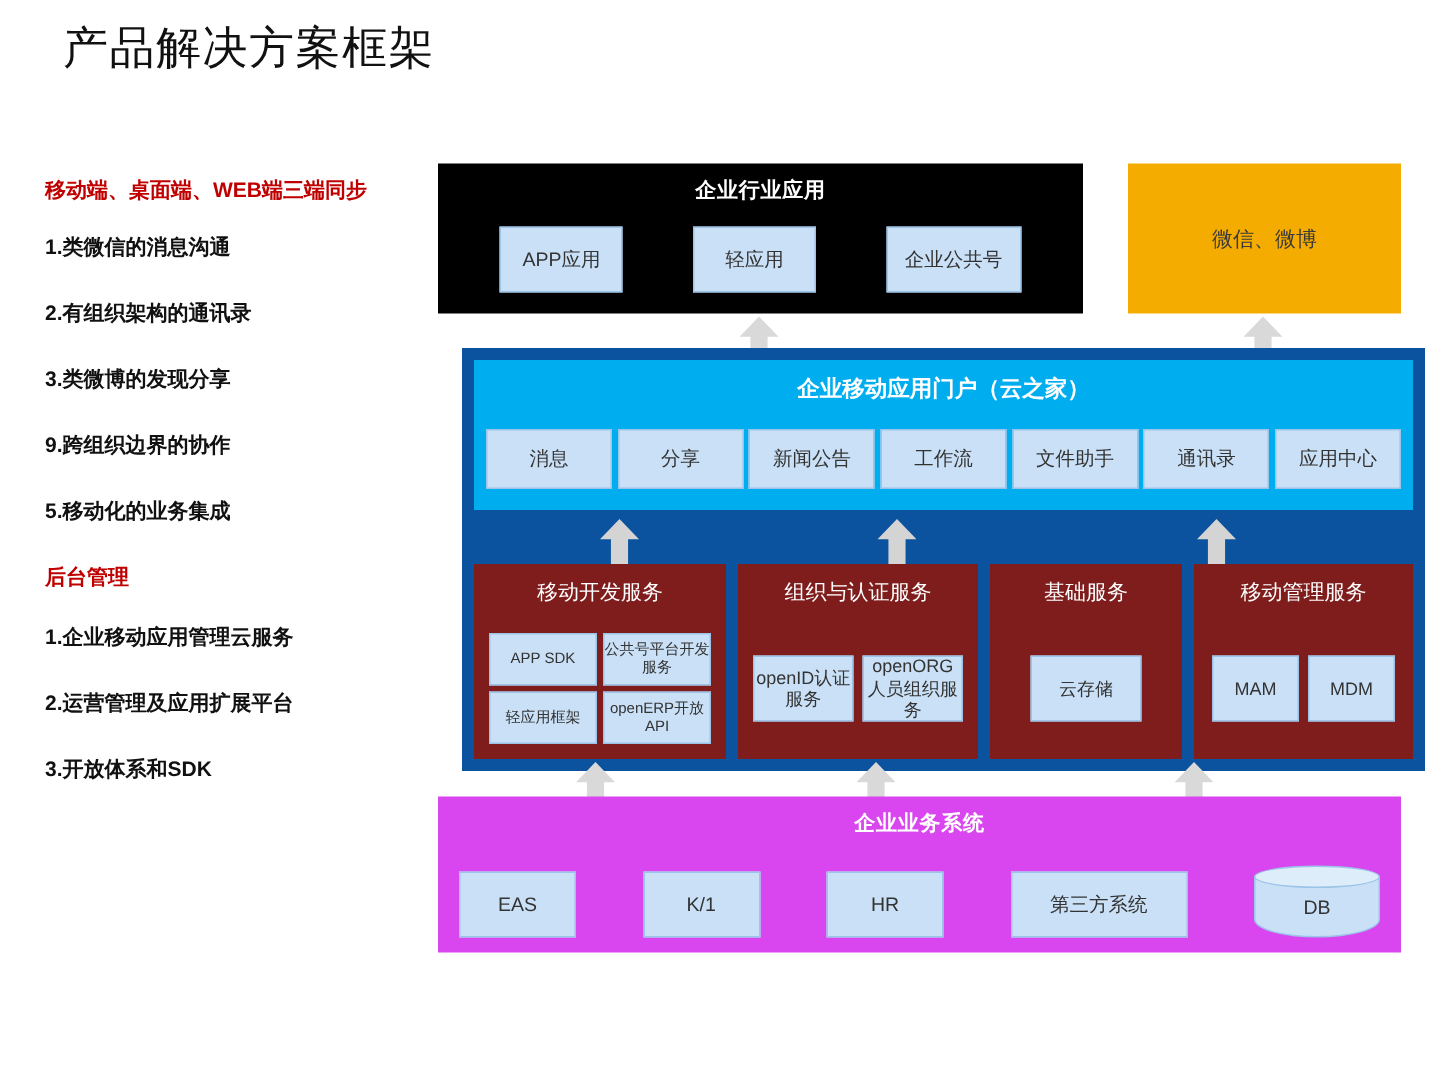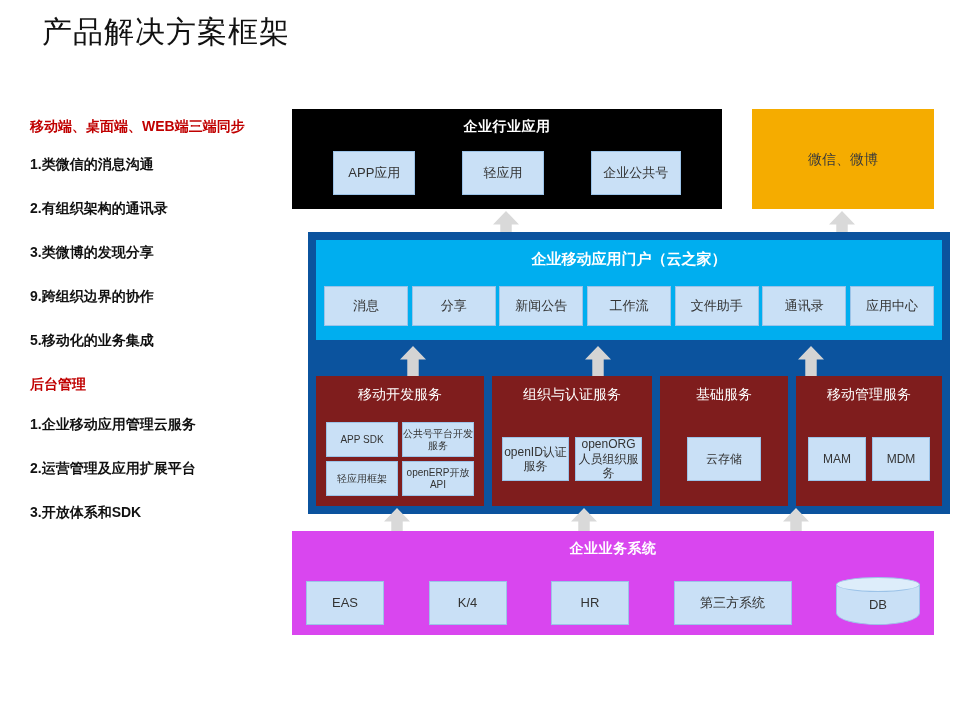--- a/index.html
+++ b/index.html
@@ -352,21 +352,21 @@
 </div>
 
 <div class="arrow-up arrow-lt" style="left:384px; top:508px;"></div>
 <div class="arrow-up arrow-lt" style="left:571px; top:508px;"></div>
 <div class="arrow-up arrow-lt" style="left:783px; top:508px;"></div>
 
 <div class="panel" id="biz-systems">
   <div class="panel-title">企业业务系统</div>
   <div class="tiles">
     <div class="tile b-eas">EAS</div>
-    <div class="tile b-k3">K/4</div>
+    <div class="tile b-k3">K/1</div>
     <div class="tile b-hr">HR</div>
     <div class="tile b-3rd">第三方系统</div>
     <div class="db-cyl">
       <div class="body"></div>
       <div class="top"></div>
       <div class="dblabel">DB</div>
     </div>
   </div>
 </div>
 

